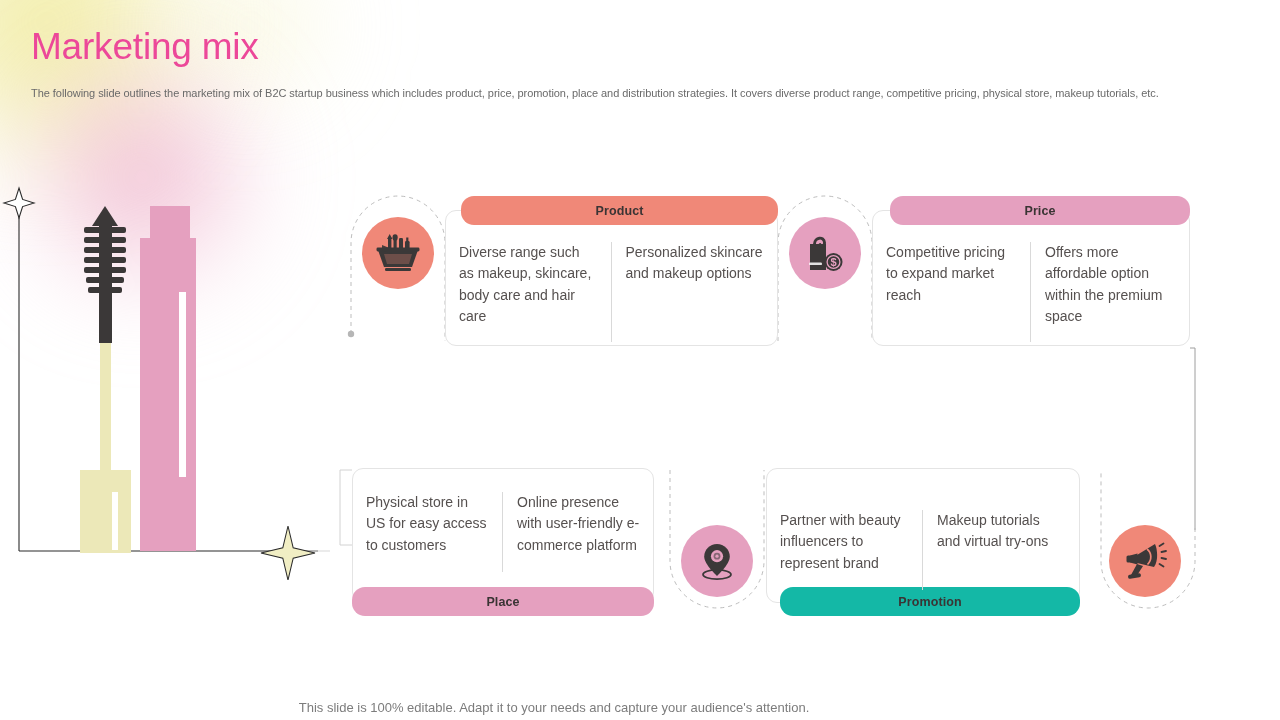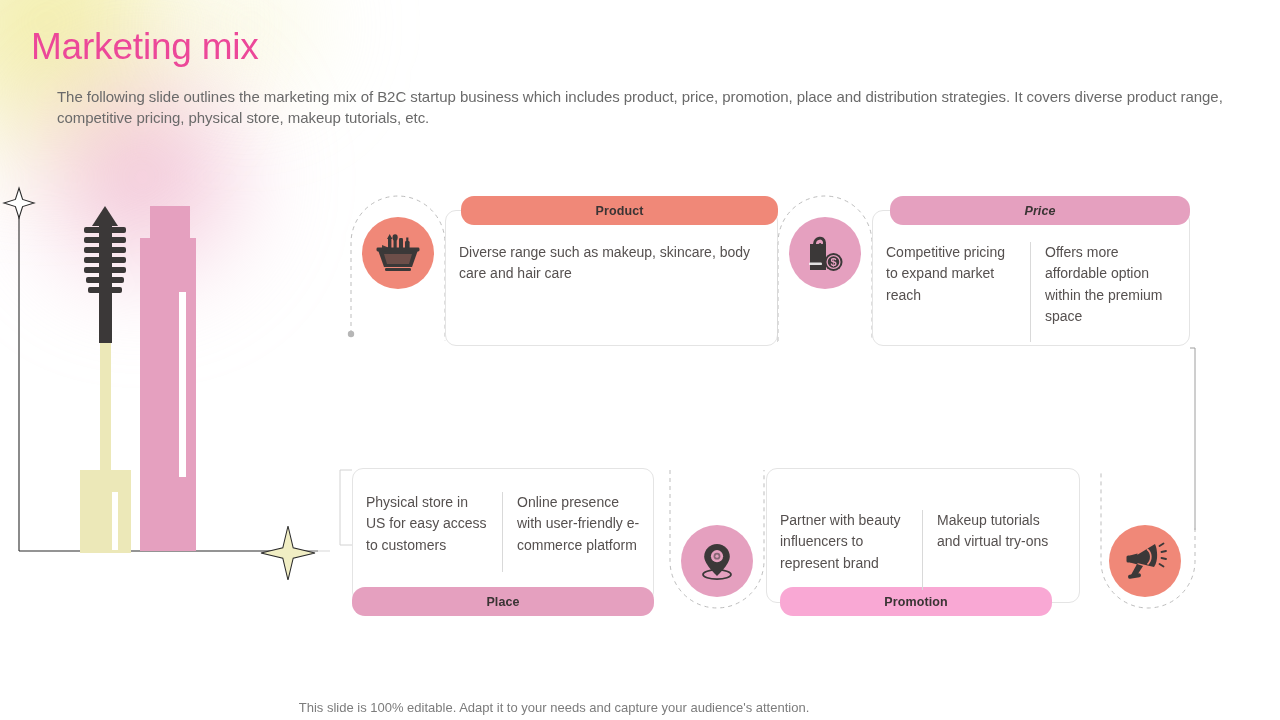--- a/index.html
+++ b/index.html
@@ -30,23 +30,22 @@
   }
 
   
   #page-title {
     position: absolute; left: 31px; top: 27px;
     font-size: 37px; font-weight: 400; color: #ec4899;
     letter-spacing: -0.2px; line-height: 1.1;
   }
   #page-subtitle {
     position: absolute; left: 31px; top: 86px; width: 1180px;
-    font-size: 15px; color: #6a6a6a; line-height: 1.42;
+    font-size: 11px; color: #6a6a6a; line-height: 1.42;
     letter-spacing: -0.05px;
-    margin-left: 26px;
   }
 
   
   #illustration { position: absolute; left: 0; top: 180px; width: 330px; height: 400px; }
 
   
   #diagram { position: absolute; left: 0; top: 0; width: 1280px; height: 720px; }
 
   
   #connectors { position: absolute; left: 0; top: 0; width: 1280px; height: 720px; }
@@ -157,20 +156,21 @@
 
 <div id="diagram">
 
   <div class="card" style="left:445px; top:196px; width:333px; height:155px;">
     <div class="card-box" style="top:14px; height:136px;"></div>
     <div class="card-bar" style="top:196px; top:0; background:#f08878; width:317px; left:16px;">
       <span>Product</span>
     </div>
     <div class="card-cols" style="top:46px; height:100px;">
       <div class="card-col first">Diverse range such as makeup, skincare, body care and hair care</div>
+      <div class="card-col">Personalized skincare and makeup options</div>
     </div>
   </div>
 
   <div class="icon-circle" style="left:362px; top:217px; width:72px; height:72px; background:#f08878;">
     <svg width="44" height="40" viewBox="0 0 44 40">
       <g fill="#3b3838">
 
         <rect x="12" y="4" width="3.4" height="13" rx="1"></rect>
         <polygon points="13.7,1 16.4,6 11,6"></polygon>
         <rect x="17.5" y="6" width="3.2" height="11" rx="1"></rect>
@@ -183,21 +183,21 @@
         <rect x="0.5" y="14.5" width="43" height="4" rx="1.4"></rect>
         <path d="M6 12 L16 16 L16 21 L6 17 Z" opacity="0.92"></path>
         <rect x="9" y="35" width="26" height="3" rx="1.3"></rect>
       </g>
       <path d="M8 21 L36 21 L33 31 L11 31 Z" fill="#f08878" opacity="0.28"></path>
     </svg>
   </div>
 
   <div class="card" style="left:872px; top:196px; width:318px; height:155px;">
     <div class="card-box" style="top:14px; height:136px;"></div>
-    <div class="card-bar" style="top:0; background:#e5a0bf; width:300px; left:18px;font-style:italic;">
+    <div class="card-bar" style="top:0; background:#e5a0bf; width:300px; left:18px;">
       <span>Price</span>
     </div>
     <div class="card-cols" style="top:46px; height:100px;">
       <div class="card-col first">Competitive pricing to expand market reach</div>
       <div class="card-col">Offers more affordable option within the premium space</div>
     </div>
   </div>
 
   <div class="icon-circle" style="left:789px; top:217px; width:72px; height:72px; background:#e5a0bf;">
     <svg width="42" height="42" viewBox="0 0 42 42">
@@ -233,21 +233,21 @@
       <ellipse cx="21" cy="34.5" rx="14" ry="4.6" fill="none" stroke="#3b3838" stroke-width="1.7"></ellipse>
       <path d="M21 4 C13.8 4, 8.2 9.6, 8.2 16.6 C8.2 24.6, 21 36, 21 36 C21 36, 33.8 24.6, 33.8 16.6 C33.8 9.6, 28.2 4, 21 4 Z" fill="#3b3838"></path>
       <circle cx="21" cy="16.2" r="6.1" fill="#e5a0bf"></circle>
       <circle cx="21" cy="16.2" r="3.4" fill="#3b3838" opacity="0.55"></circle>
       <circle cx="21" cy="16.2" r="1.6" fill="#e5a0bf"></circle>
     </svg>
   </div>
 
   <div class="card" style="left:766px; top:468px; width:314px; height:148px;">
     <div class="card-box" style="top:0; height:135px;"></div>
-    <div class="card-bar" style="top:119px; background:#f9a8d4; width:272px; left:14px;">
+    <div class="card-bar" style="top:119px; background:#14b8a6; width:300px; left:14px;">
       <span>Promotion</span>
     </div>
     <div class="card-cols" style="top:42px; height:80px;">
       <div class="card-col first">Partner with beauty influencers to represent brand</div>
       <div class="card-col">Makeup tutorials and virtual try-ons</div>
     </div>
   </div>
 
   <div class="icon-circle" style="left:1109px; top:525px; width:72px; height:72px; background:#f08878;">
     <svg width="46" height="44" viewBox="0 0 46 44">

